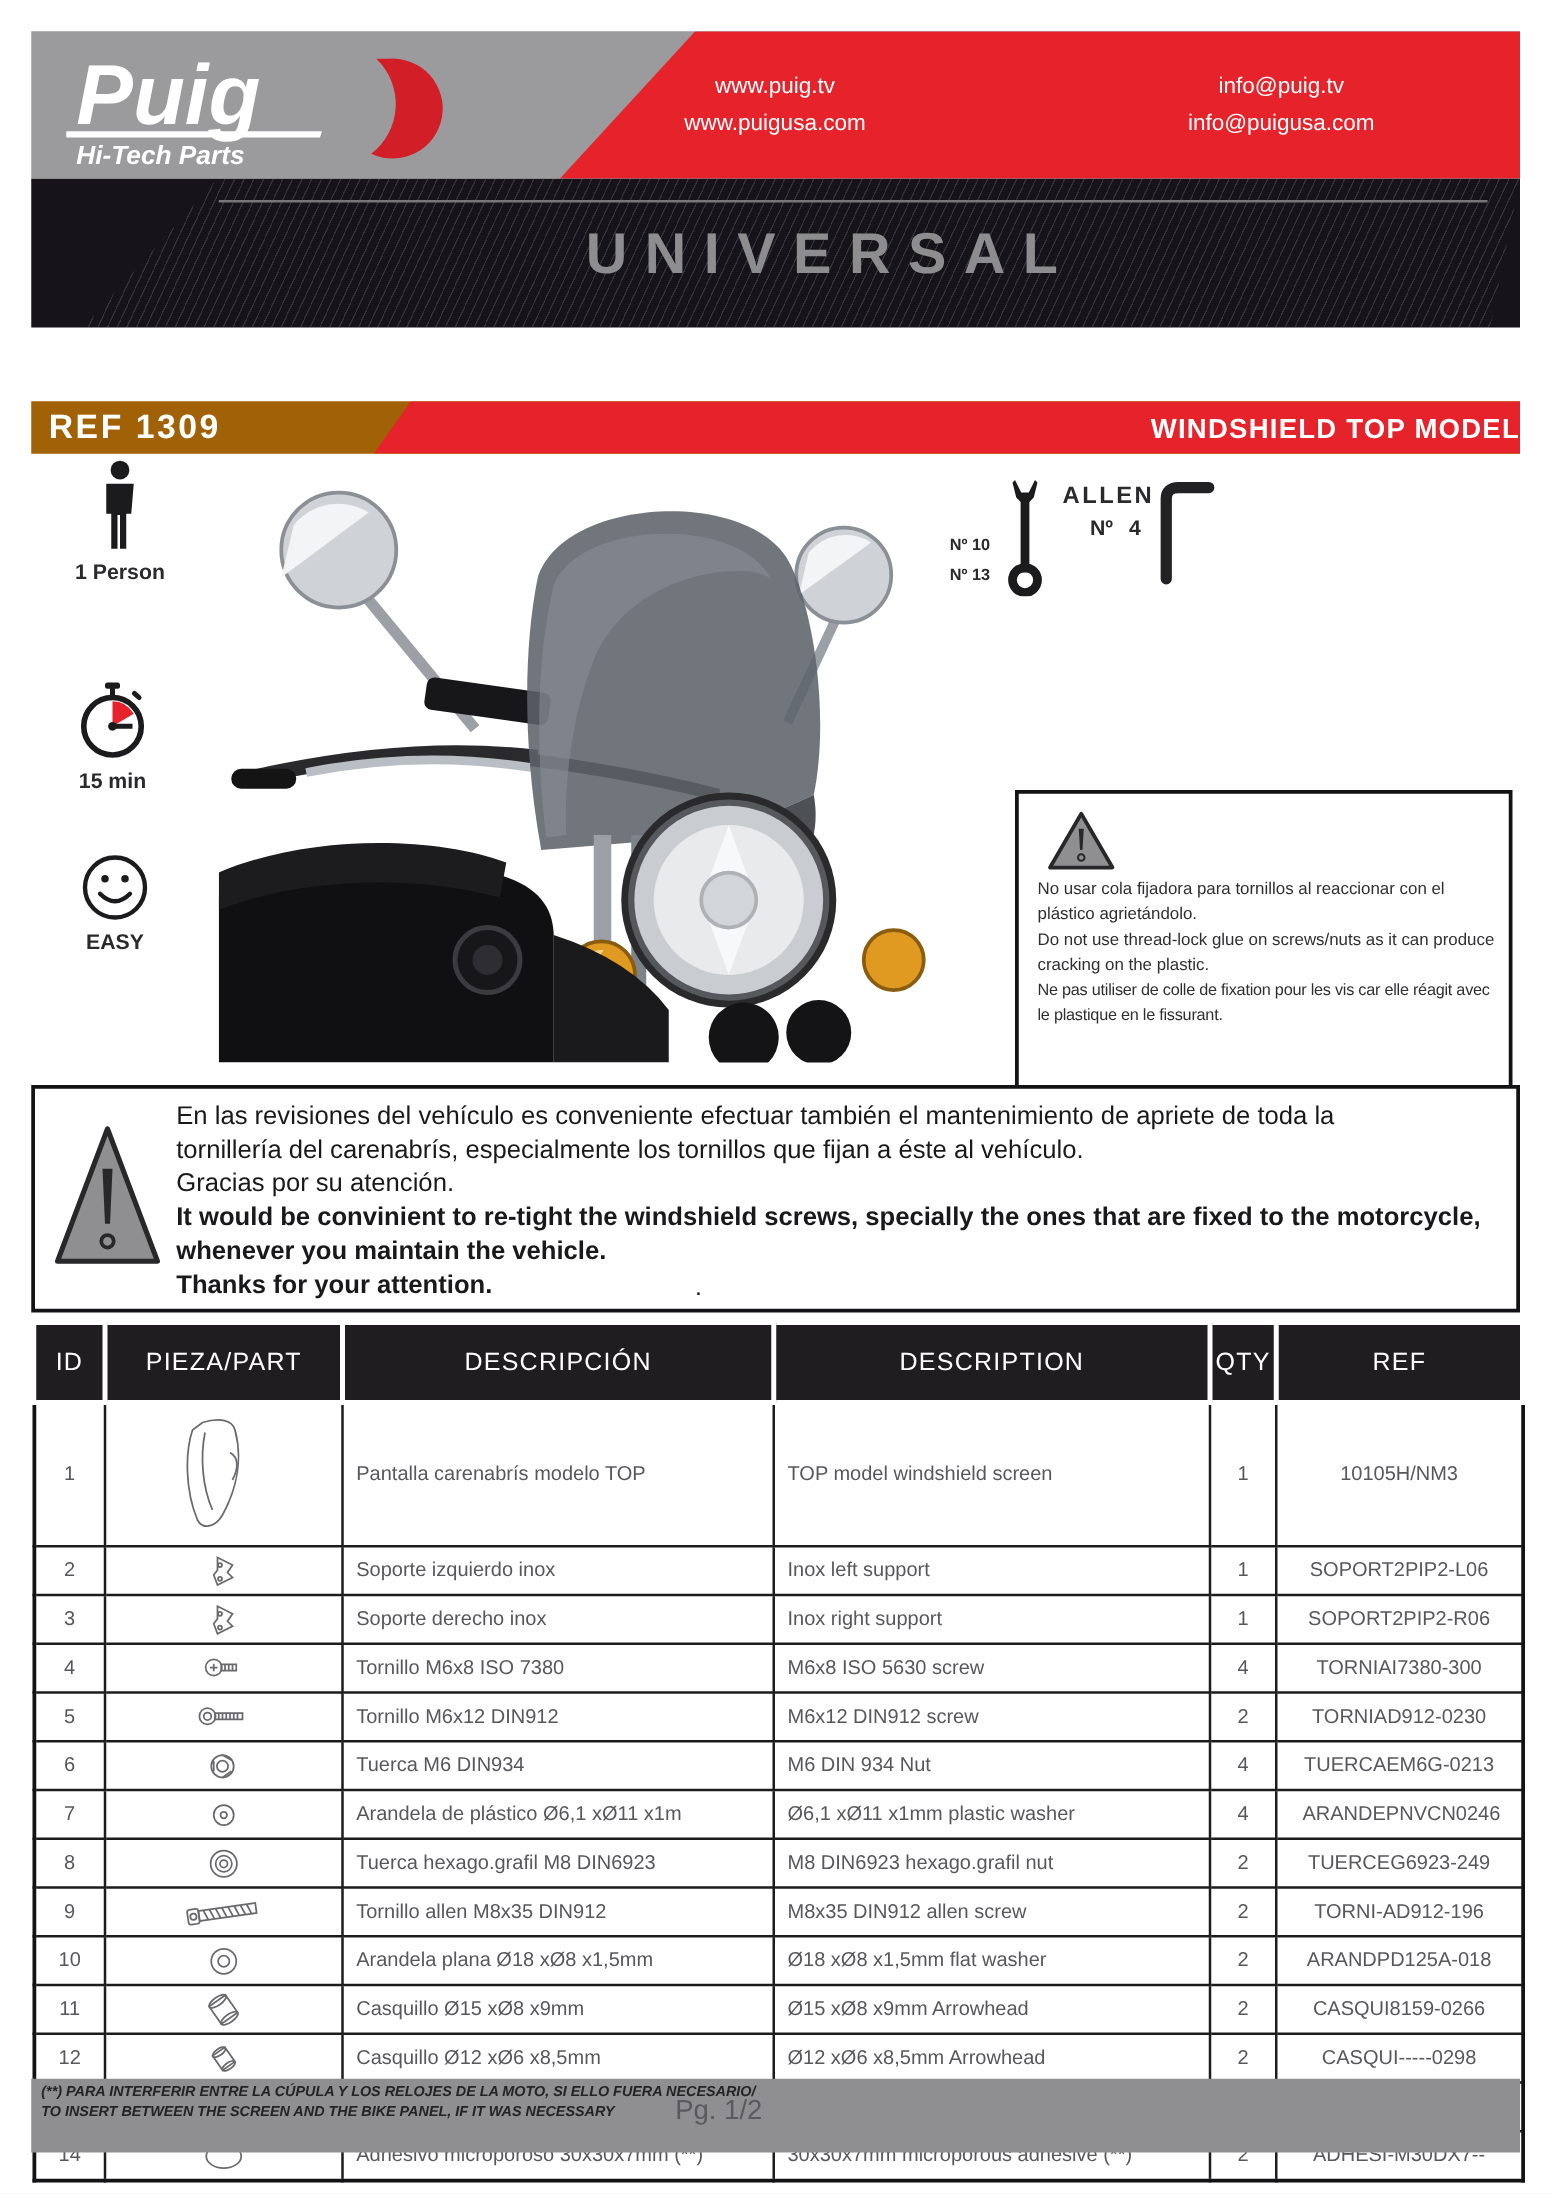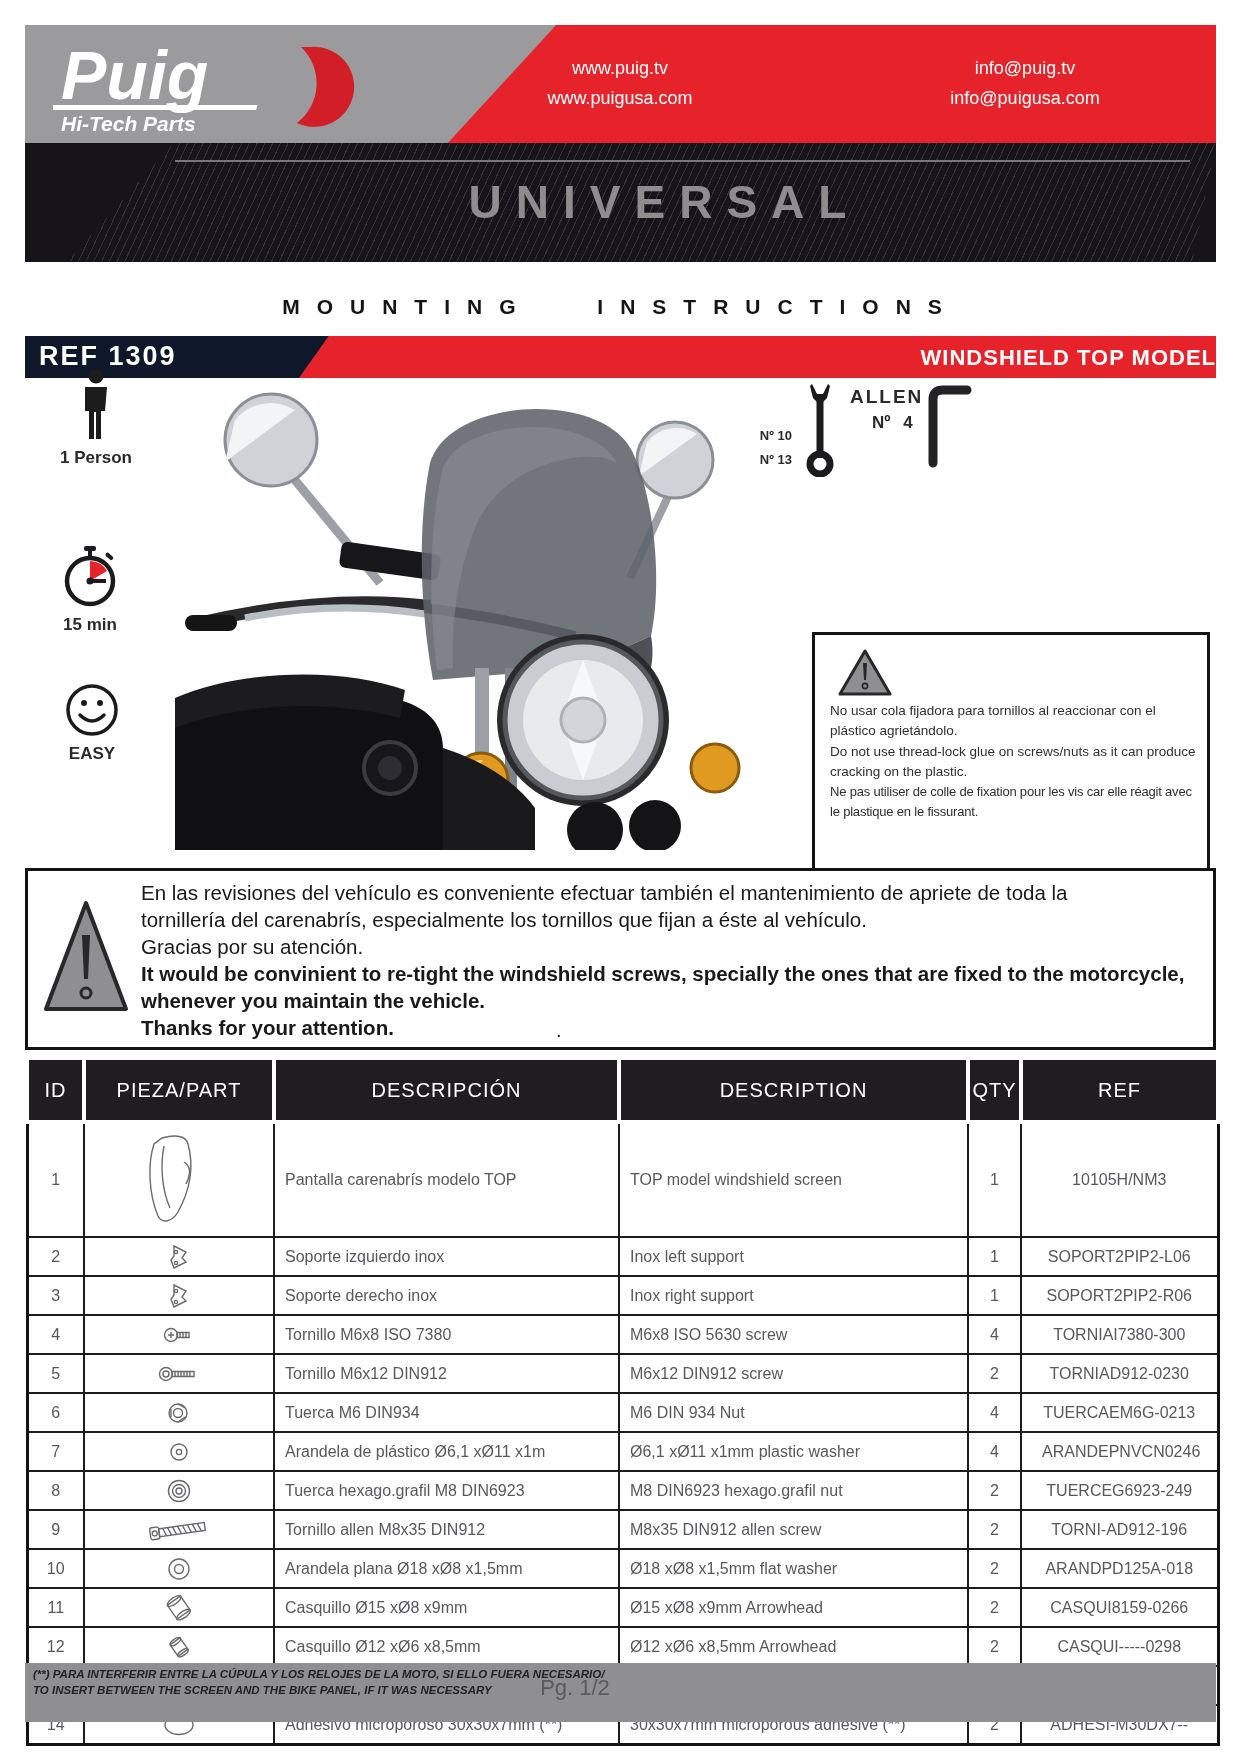--- a/index.html
+++ b/index.html
@@ -22,21 +22,21 @@
   .band-hatch{position:absolute;inset:0;
     clip-path:polygon(12.5% 0,100% 0,98% 100%,3.5% 100%);
     background:repeating-linear-gradient(115deg, rgba(255,255,255,0.13) 0 1px, rgba(255,255,255,0) 1px 7px);}
   .band-line{position:absolute;left:150px;top:17px;width:1015px;height:2px;background:#77777a;}
   .band-title{position:absolute;left:0;top:32px;width:100%;text-align:center;
     color:#8d8d8f;font-size:46px;font-weight:bold;letter-spacing:14px;padding-left:44px;}
   
   .mount-title{position:absolute;left:0;top:295px;width:1241px;text-align:center;
     font-size:21px;font-weight:bold;color:#141416;letter-spacing:17px;word-spacing:42px;}
   
-  .refbar{position:absolute;left:25px;top:336px;width:1191px;height:42px;background:#0f172a;}
+  .refbar{position:absolute;left:25px;top:321px;width:1191px;height:42px;background:#a16207;}
   .refbar-red{position:absolute;inset:0;background:#e6232b;
     clip-path:polygon(25.5% 0,100% 0,100% 100%,23% 100%);}
   .refbar-ref{position:absolute;left:14px;top:5px;color:#fff;font-size:27px;font-weight:bold;letter-spacing:2px;}
   .refbar-model{position:absolute;left:0;top:9px;width:100%;text-align:right;color:#fff;
     font-size:22px;font-weight:bold;letter-spacing:1px;}
   
   .badge{position:absolute;text-align:center;color:#2a2a2c;font-size:17px;font-weight:bold;}
   .badge svg{display:block;margin:0 auto 6px auto;}
   .b-person{left:36px;top:368px;width:120px;}
   .b-time{left:30px;top:545px;width:120px;}
@@ -115,21 +115,20 @@
       <div>info@puigusa.com</div>
     </div>
   </div>
 
   <div class="band">
     <div class="band-hatch"></div>
     <div class="band-line"></div>
     <div class="band-title">UNIVERSAL</div>
   </div>
 
-  <div class="mount-title">MOUNTING INSTRUCTIONS</div>
 
   <div class="refbar">
     <div class="refbar-red"></div>
     <div class="refbar-ref">REF 1309</div>
     <div class="refbar-model">WINDSHIELD TOP MODEL</div>
   </div>
 
   <div class="badge b-person">
     <svg width="50" height="74" viewBox="0 0 50 74">
       <circle cx="25" cy="8" r="7.5" fill="#1b1b1d"></circle>

